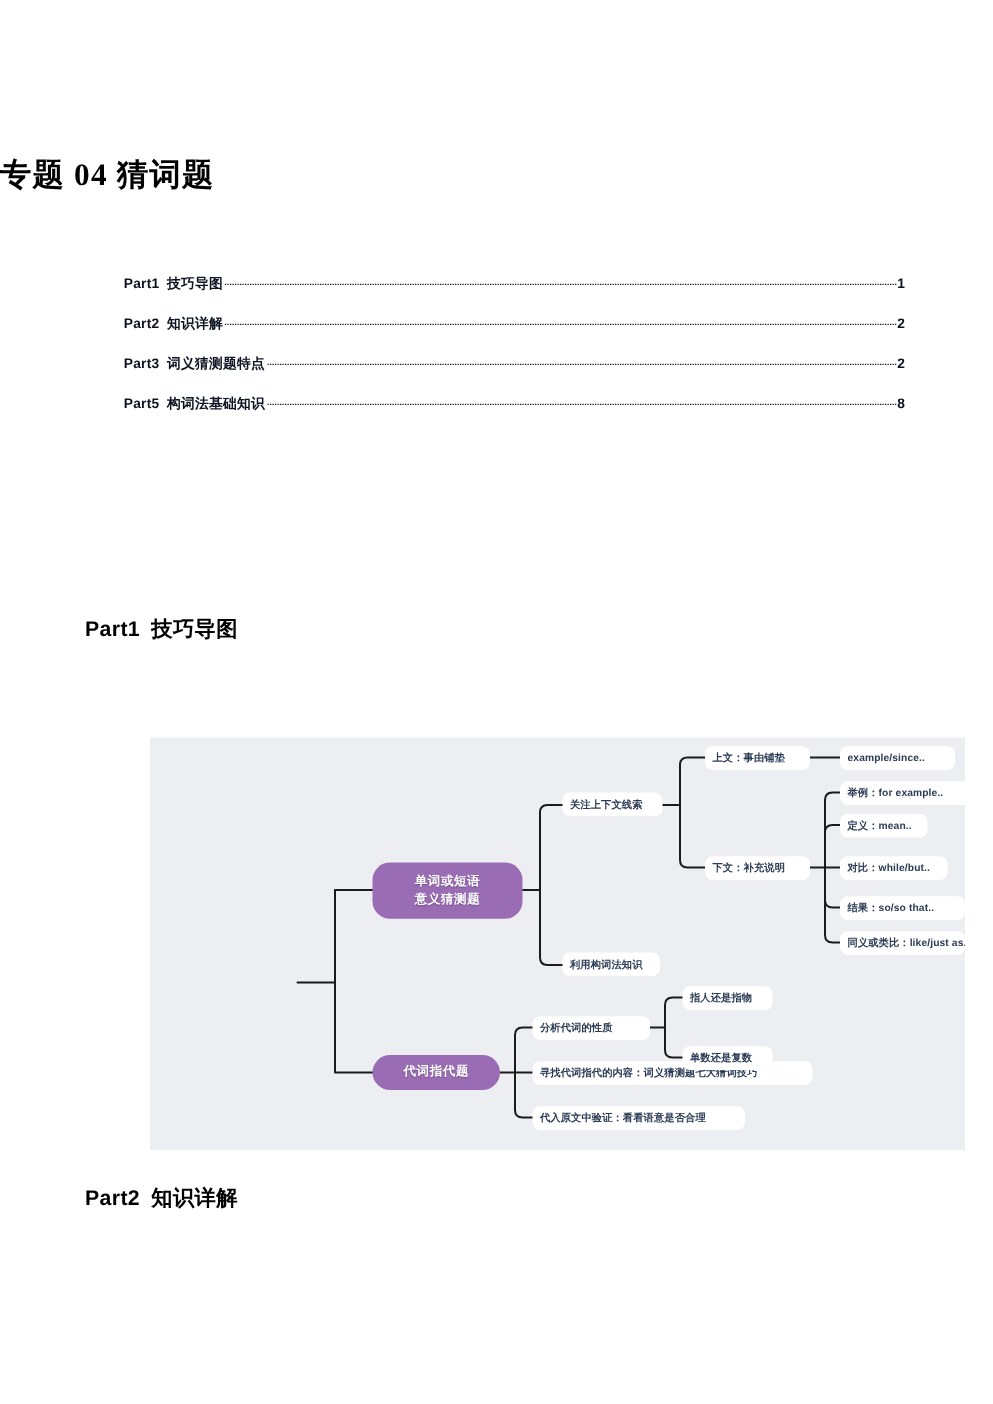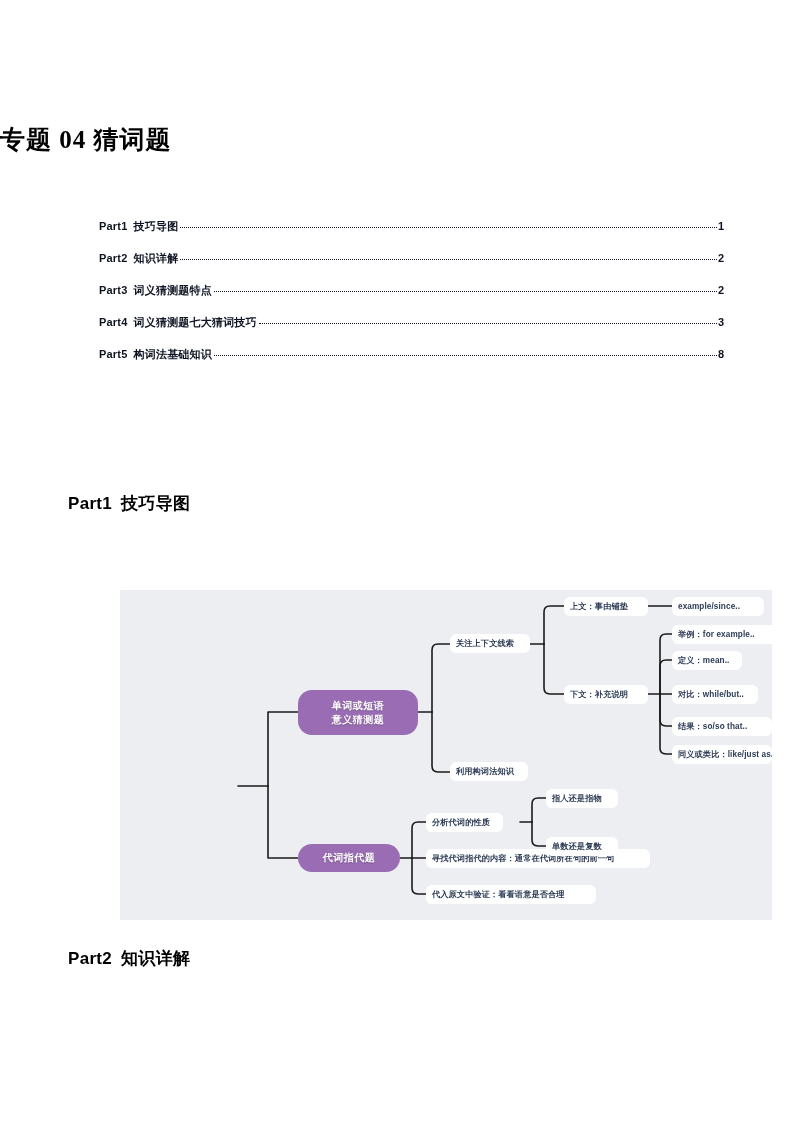--- a/index.html
+++ b/index.html
@@ -174,25 +174,20 @@
     <span class="toc-dots"></span>
     <span class="toc-page">2</span>
   </div>
 
   <div class="toc-row">
     <span class="toc-label"><span class="toc-part">Part3</span><span class="toc-name">词义猜测题特点</span></span>
     <span class="toc-dots"></span>
     <span class="toc-page">2</span>
   </div>
 
-  <div class="toc-row">
-    <span class="toc-label"><span class="toc-part">Part4</span><span class="toc-name">词义猜测题七大猜词技巧</span></span>
-    <span class="toc-dots"></span>
-    <span class="toc-page">3</span>
-  </div>
 
   <div class="toc-row">
     <span class="toc-label"><span class="toc-part">Part5</span><span class="toc-name">构词法基础知识</span></span>
     <span class="toc-dots"></span>
     <span class="toc-page">8</span>
   </div>
 
 </div>
 
 <div class="section-heading" id="heading-part1">
@@ -257,23 +252,23 @@
   <div class="node node-leaf" style="left:552px; top:61px; width:70px; height:19px;">定义：mean..</div>
 
   <div class="node node-leaf" style="left:552px; top:95px; width:86px; height:19px;">对比：while/but..</div>
 
   <div class="node node-leaf" style="left:552px; top:127px; width:100px; height:19px;">结果：so/so that..</div>
 
   <div class="node node-leaf" style="left:552px; top:155px; width:100px; height:19px;">同义或类比：like/just as..</div>
 
   <div class="node node-branch" style="left:178px; top:254px; width:102px; height:28px; flex-direction:row;">代词指代题</div>
 
-  <div class="node node-leaf" style="left:306px; top:223px; width:77px; height:19px;">分析代词的性质</div>
-
-  <div class="node node-leaf" style="left:306px; top:259px; width:224px; height:19px;">寻找代词指代的内容：通常在代词所在句的前一句</div>
+  <div class="node node-leaf" style="left:306px; top:223px; width:94px; height:19px;">分析代词的性质</div>
+
+  <div class="node node-leaf" style="left:306px; top:259px; width:224px; height:19px;">寻找代词指代的内容：词义猜测题七大猜词技巧</div>
 
   <div class="node node-leaf" style="left:306px; top:295px; width:170px; height:19px;text-align:center;">代入原文中验证：看看语意是否合理</div>
 
   <div class="node node-leaf" style="left:426px; top:199px; width:72px; height:19px;">指人还是指物</div>
 
   <div class="node node-leaf" style="left:426px; top:247px; width:72px; height:19px;">单数还是复数</div>
 
 </div>
 
 <div class="section-heading" id="heading-part2">

